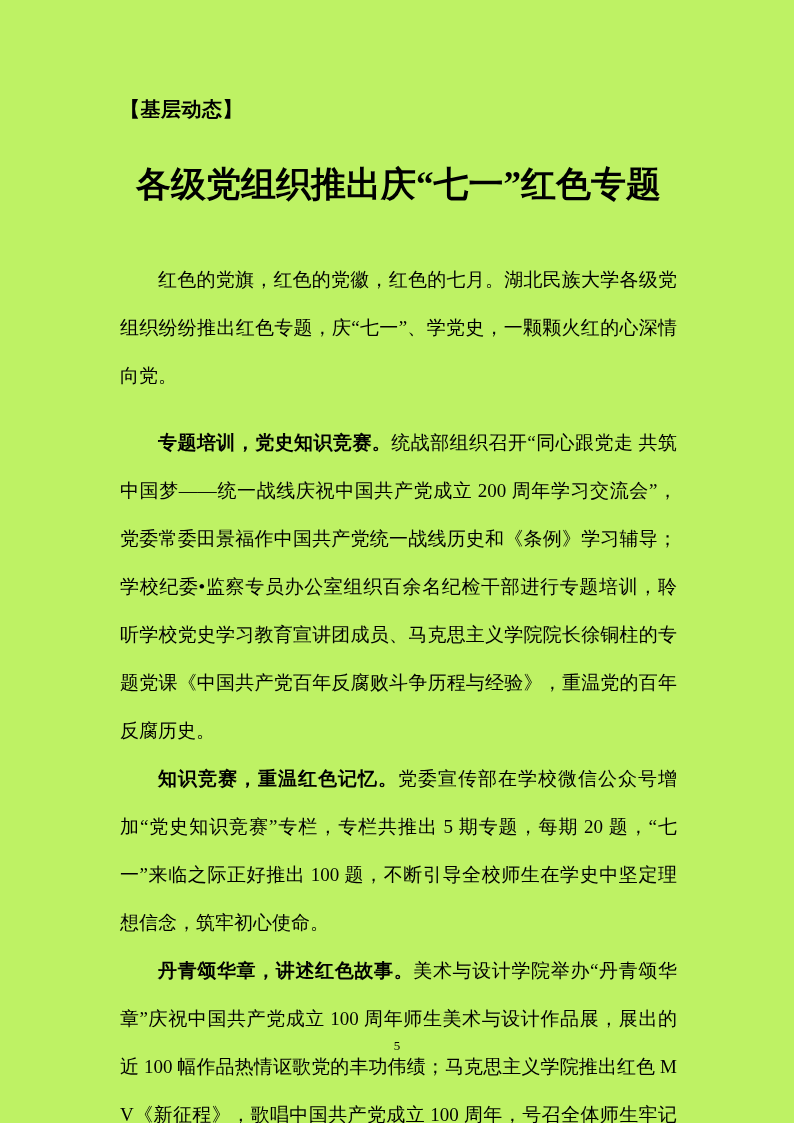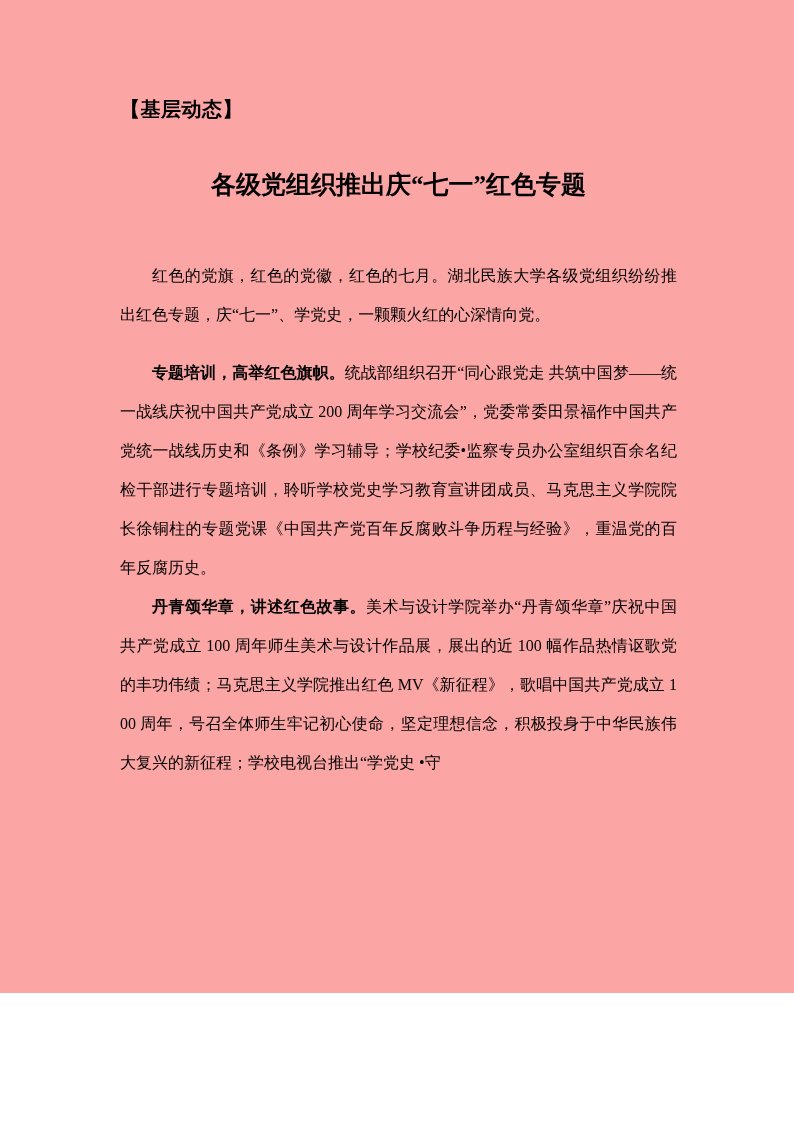--- a/index.html
+++ b/index.html
@@ -3,22 +3,22 @@
 <meta charset="utf-8">
 <style>
   * { margin: 0; padding: 0; box-sizing: border-box; }
   html, body {
     background: #ffffff;
     font-family: "Liberation Serif", "DejaVu Serif", serif;
   }
   .page {
     position: relative;
     width: 794px;
-    height: 993px;
-    background: #fca5a5;
+    height: 1123px;
+    background: #bef264;
     color: #000000;
     overflow: hidden;
   }
   .content {
     position: absolute;
     left: 120px;
     top: 0;
     width: 557px;
   }
   .section-header {
@@ -27,31 +27,31 @@
     font-weight: bold;
     font-size: 20px;
     line-height: 24px;
     color: #000000;
     letter-spacing: 0.5px;
   }
   .title {
     margin-top: 45px;
     font-family: "Liberation Serif", "DejaVu Serif", serif;
     font-weight: bold;
-    font-size: 25px;
+    font-size: 35px;
     line-height: 38px;
     text-align: center;
     color: #000000;
   }
   .body-text {
     margin-top: 52px;
   }
   .para {
-    font-size: 16px;
-    line-height: 39px;
+    font-size: 19px;
+    line-height: 48px;
     text-align: justify;
     text-indent: 2em;
     color: #000000;
     word-break: break-all;
   }
   .para.intro {
     margin-bottom: 19px;
   }
   .para .lead {
     font-family: "Liberation Sans", "DejaVu Sans", sans-serif;
@@ -76,22 +76,23 @@
   <div class="content">
 
     <div class="section-header">【基层动态】</div>
 
     <h1 class="title">各级党组织推出庆“七一”红色专题</h1>
 
     <div class="body-text">
 
       <p class="para intro"><span>红色的党旗，红色的党徽，红色的七月。湖北民族大学各级党组织纷纷推出红色专题，庆“七一”、学党史，一颗颗火红的心深情向党。</span></p>
 
-      <p class="para"><span class="lead">专题培训，高举红色旗帜。</span><span>统战部组织召开“同心跟党走 共筑中国梦——统一战线庆祝中国共产党成立 200 周年学习交流会”，党委常委田景福作中国共产党统一战线历史和《条例》学习辅导；学校纪委•监察专员办公室组织百余名纪检干部进行专题培训，聆听学校党史学习教育宣讲团成员、马克思主义学院院长徐铜柱的专题党课《中国共产党百年反腐败斗争历程与经验》，重温党的百年反腐历史。</span></p>
+      <p class="para"><span class="lead">专题培训，党史知识竞赛。</span><span>统战部组织召开“同心跟党走 共筑中国梦——统一战线庆祝中国共产党成立 200 周年学习交流会”，党委常委田景福作中国共产党统一战线历史和《条例》学习辅导；学校纪委•监察专员办公室组织百余名纪检干部进行专题培训，聆听学校党史学习教育宣讲团成员、马克思主义学院院长徐铜柱的专题党课《中国共产党百年反腐败斗争历程与经验》，重温党的百年反腐历史。</span></p>
 
+      <p class="para"><span class="lead">知识竞赛，重温红色记忆。</span><span>党委宣传部在学校微信公众号增加“党史知识竞赛”专栏，专栏共推出 5 期专题，每期 20 题，“七一”来临之际正好推出 100 题，不断引导全校师生在学史中坚定理想信念，筑牢初心使命。</span></p>
 
       <p class="para"><span class="lead">丹青颂华章，讲述红色故事。</span><span>美术与设计学院举办“丹青颂华章”庆祝中国共产党成立 100 周年师生美术与设计作品展，展出的近 100 幅作品热情讴歌党的丰功伟绩；马克思主义学院推出红色 MV《新征程》，歌唱中国共产党成立 100 周年，号召全体师生牢记初心使命，坚定理想信念，积极投身于中华民族伟大复兴的新征程；学校电视台推出“学党史 •守</span></p>
 
     </div>
   </div>
 
   <div class="page-number">5</div>
 </div>
 
 </body></html>

